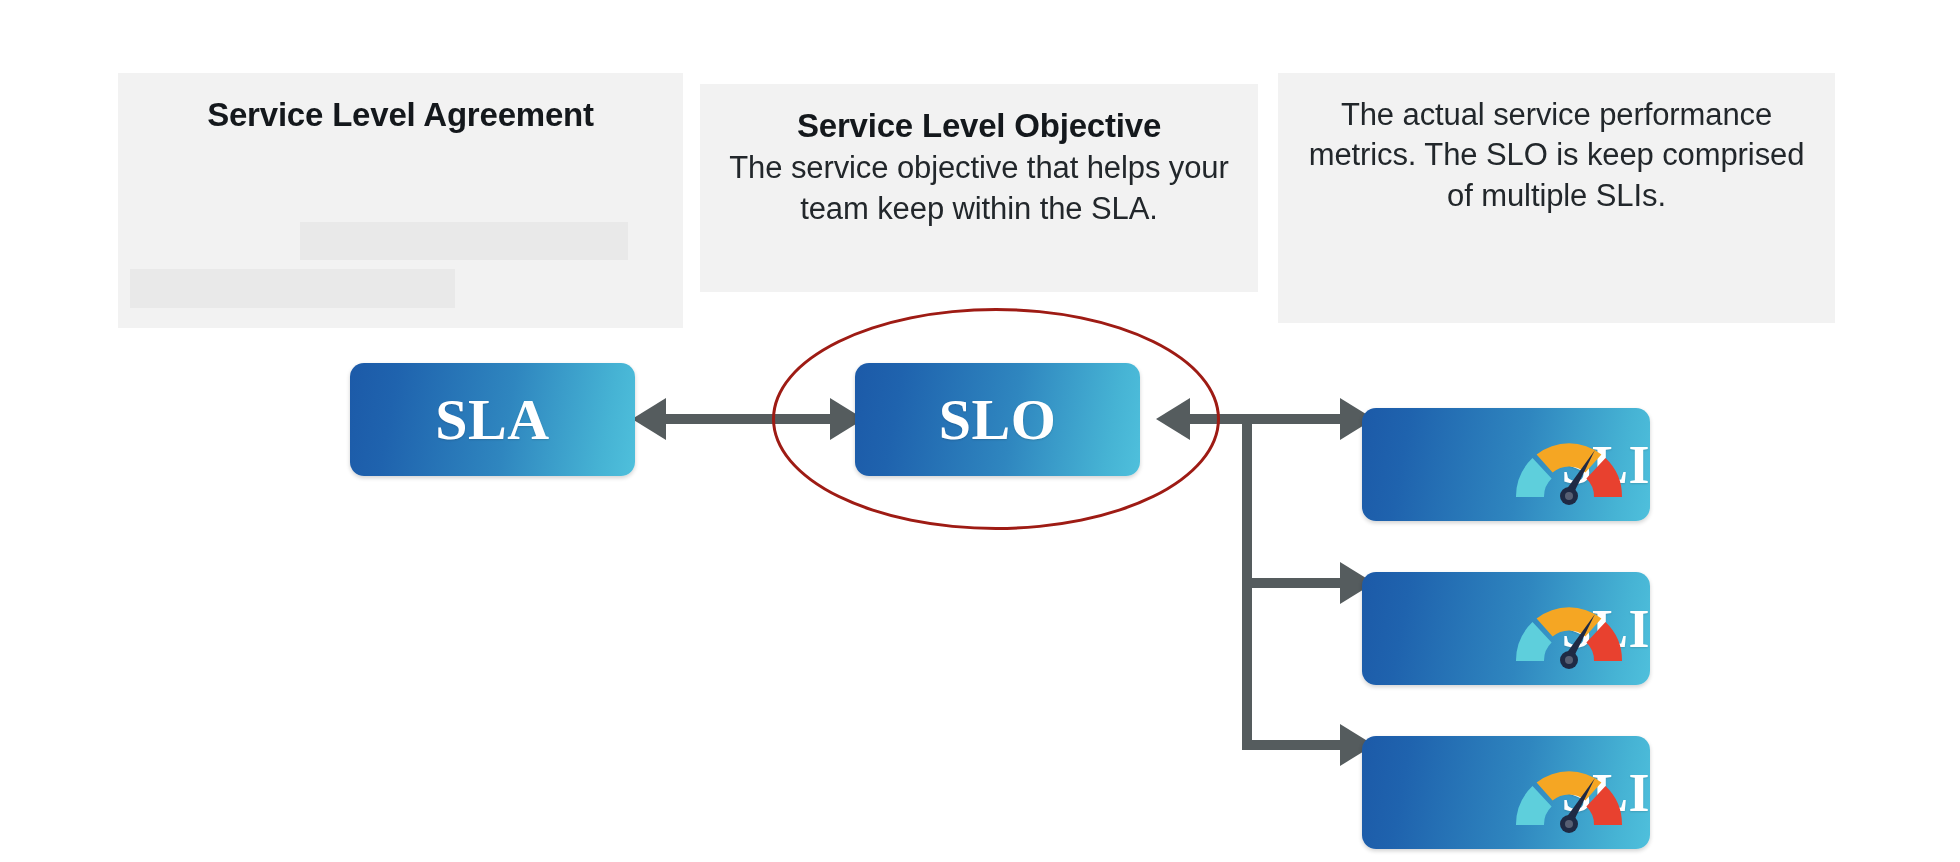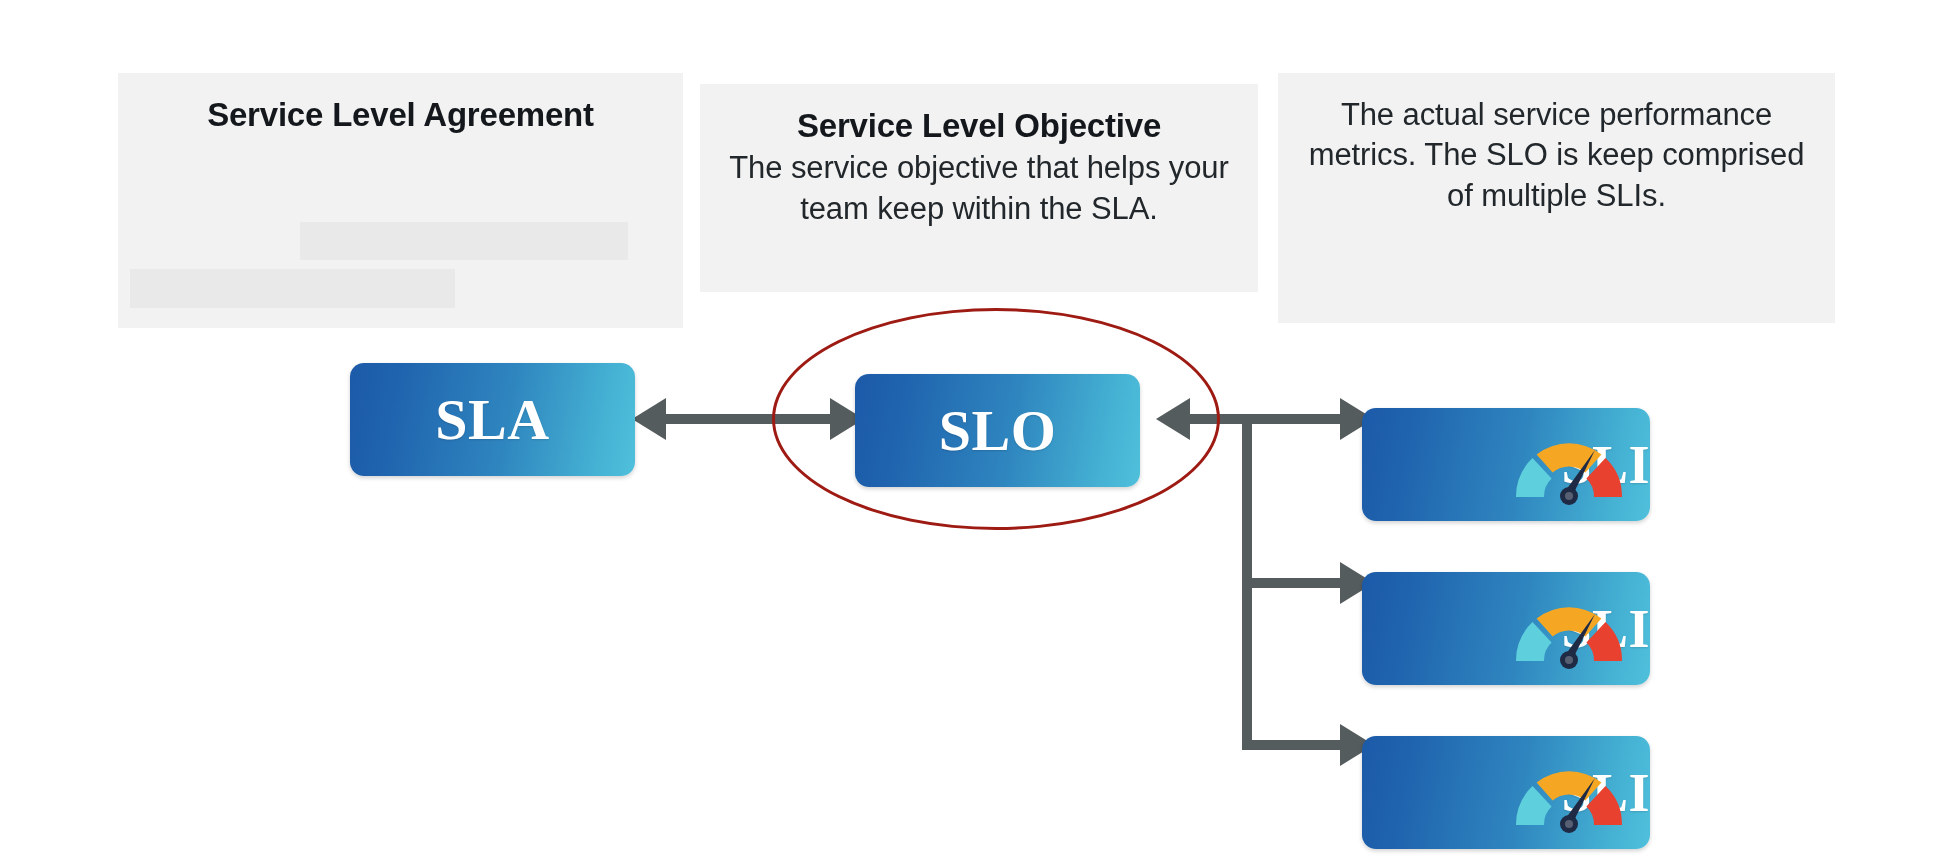--- a/index.html
+++ b/index.html
@@ -136,21 +136,21 @@
 <div class="conn" style="left:1242px; top:578px; width:130px; height:10px;"></div>
 <div class="arrowhead arrow-right" style="left:1340px; top:562px;"></div>
 
 <div class="conn" style="left:1242px; top:740px; width:130px; height:10px;"></div>
 <div class="arrowhead arrow-right" style="left:1340px; top:724px;"></div>
 
 <div class="node node-sla" style="left:350px; top:363px; width:285px; height:113px;">
   <span class="node-label">SLA</span>
 </div>
 
-<div class="node node-slo" style="left:855px; top:374px; width:285px; height:113px;">
+<div class="node node-slo" style="left:855px; top:363px; width:285px; height:113px;">
   <span class="node-label">SLO</span>
 </div>
 
 <div class="ellipse" style="left:772px; top:308px; width:448px; height:222px;"></div>
 
 <div class="node node-sli" style="left:1362px; top:363px; width:288px; height:113px;">
   <span class="node-label">SLI</span>
   <span class="gauge-wrap">
     <svg viewBox="0 0 126 84" width="126" height="84" xmlns="http://www.w3.org/2000/svg">
       <path d="M 10 74 A 53 53 0 0 1 26.5 35.1 L 45.6 55.6 A 25 25 0 0 0 38 74 Z" fill="#5ecfdc"></path>

